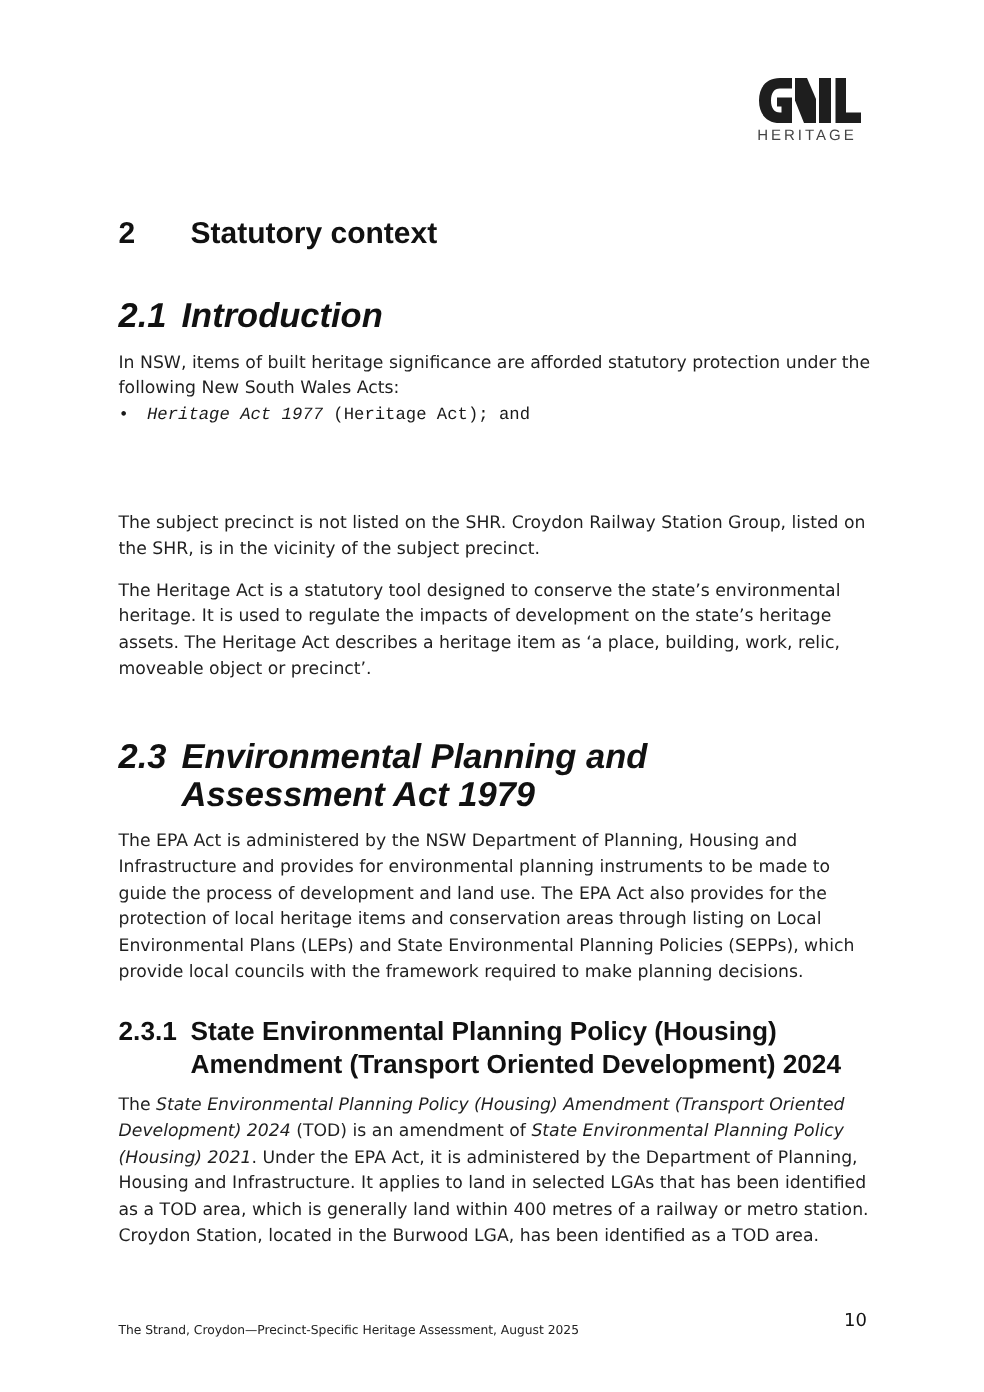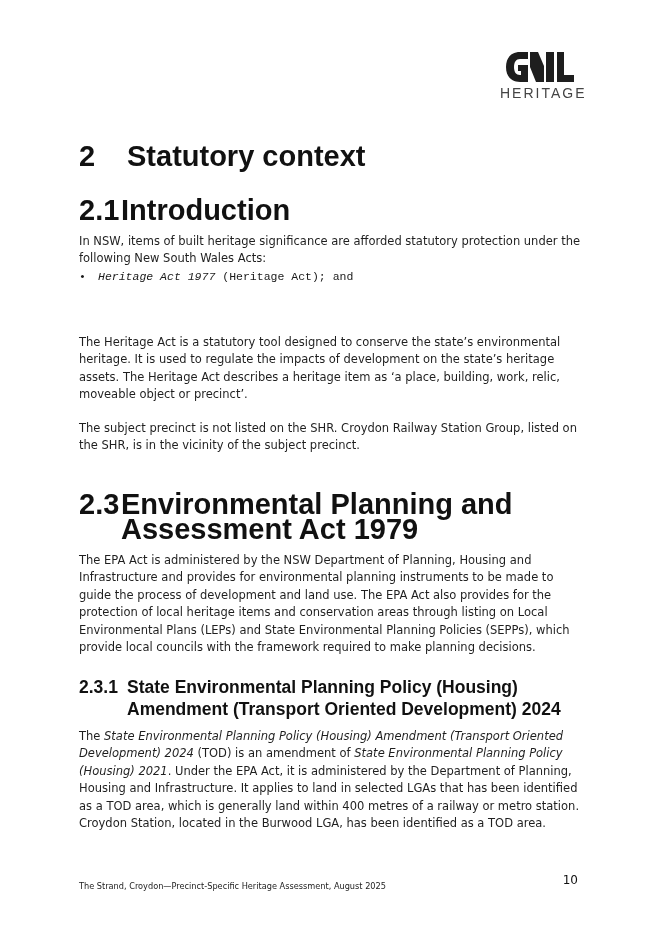--- a/index.html
+++ b/index.html
@@ -1,25 +1,25 @@
 <!DOCTYPE html>
 <html><head>
 <meta charset="utf-8">
 <style>
   html, body { margin: 0; padding: 0; background: #ffffff; }
   body { width: 656px; height: 928px; position: relative; overflow: hidden; color: #1a1a1a; }
   .logo { position: absolute; left: 500px; top: 52px; width: 80px; height: 50px; }
   .logo-mark { position: absolute; left: 6px; top: 0; }
   .logo-text { position: absolute; left: 0; top: 33px; width: 76px; text-align: center;
-    font-family: "Liberation Sans", sans-serif; font-size: 14px; letter-spacing: 2px; color: #444; }
+    font-family: "Liberation Sans", sans-serif; font-size: 10px; letter-spacing: 2px; color: #444; }
   .page { position: absolute; left: 79px; top: 0; width: 500px; font-family: "DejaVu Sans", sans-serif; }
   h1, h2, h3 { font-family: "Liberation Sans", sans-serif; font-weight: bold; color: #111; margin: 0; }
-  h1 { position: absolute; top: 140px; font-size: 29px; line-height: 32px; }
+  h1 { position: absolute; top: 140px; font-size: 20px; line-height: 32px; }
   h1 .num { display: inline-block; width: 48px; }
-  h2 { font-size: 29px; line-height: 25px; display: flex; }
+  h2 { font-size: 23px; line-height: 25px; display: flex; font-style: italic; }
   h2 .num { width: 42px; flex: none; }
   h3 { font-size: 17.5px; line-height: 22px; display: flex; }
   h3 .num { width: 48px; flex: none; }
   .sec { position: absolute; left: 0; width: 505px; }
   p { margin: 16px 0 6px 0; font-size: 11.5px; line-height: 17.4px; color: #1f1f1f; }
   ul { list-style: none; margin: 0; padding: 0; font-family: Liberation Mono, monospace; }
   ul li { font-size: 11.5px; line-height: 17.4px; position: relative; padding-left: 19px; }
   ul li::before { content: "•"; position: absolute; left: 0; }
   em { font-style: italic; }
   .footer { position: absolute; left: 79px; top: 878px; width: 500px; font-family: "DejaVu Sans", sans-serif; }
@@ -49,22 +49,22 @@
       <span class="num">2.1</span>
       <span>Introduction</span>
     </h2>
     <p style="margin-top:10px;margin-bottom:0;">In NSW, items of built heritage significance are afforded statutory protection under the following New South Wales Acts:</p>
     <ul>
       <li><em>Heritage Act 1977</em><span> (Heritage Act); and</span></li>
     </ul>
   </div>
 
   <div class="sec" style="top:324px;">
+    <p>The subject precinct is not listed on the SHR. Croydon Railway Station Group, listed on the SHR, is in the vicinity of the subject precinct.</p>
     <p style="margin-top:10px;">The Heritage Act is a statutory tool designed to conserve the state’s environmental heritage. It is used to regulate the impacts of development on the state’s heritage assets. The Heritage Act describes a heritage item as ‘a place, building, work, relic, moveable object or precinct’.</p>
-    <p>The subject precinct is not listed on the SHR. Croydon Railway Station Group, listed on the SHR, is in the vicinity of the subject precinct.</p>
   </div>
 
   <div class="sec" style="top:492px;">
     <h2>
       <span class="num">2.3</span>
       <span style="width:440px;">Environmental Planning and Assessment Act 1979</span>
     </h2>
     <p style="margin-top:10px;">The EPA Act is administered by the NSW Department of Planning, Housing and Infrastructure and provides for environmental planning instruments to be made to guide the process of development and land use. The EPA Act also provides for the protection of local heritage items and conservation areas through listing on Local Environmental Plans (LEPs) and State Environmental Planning Policies (SEPPs), which provide local councils with the framework required to make planning decisions.</p>
   </div>
 

